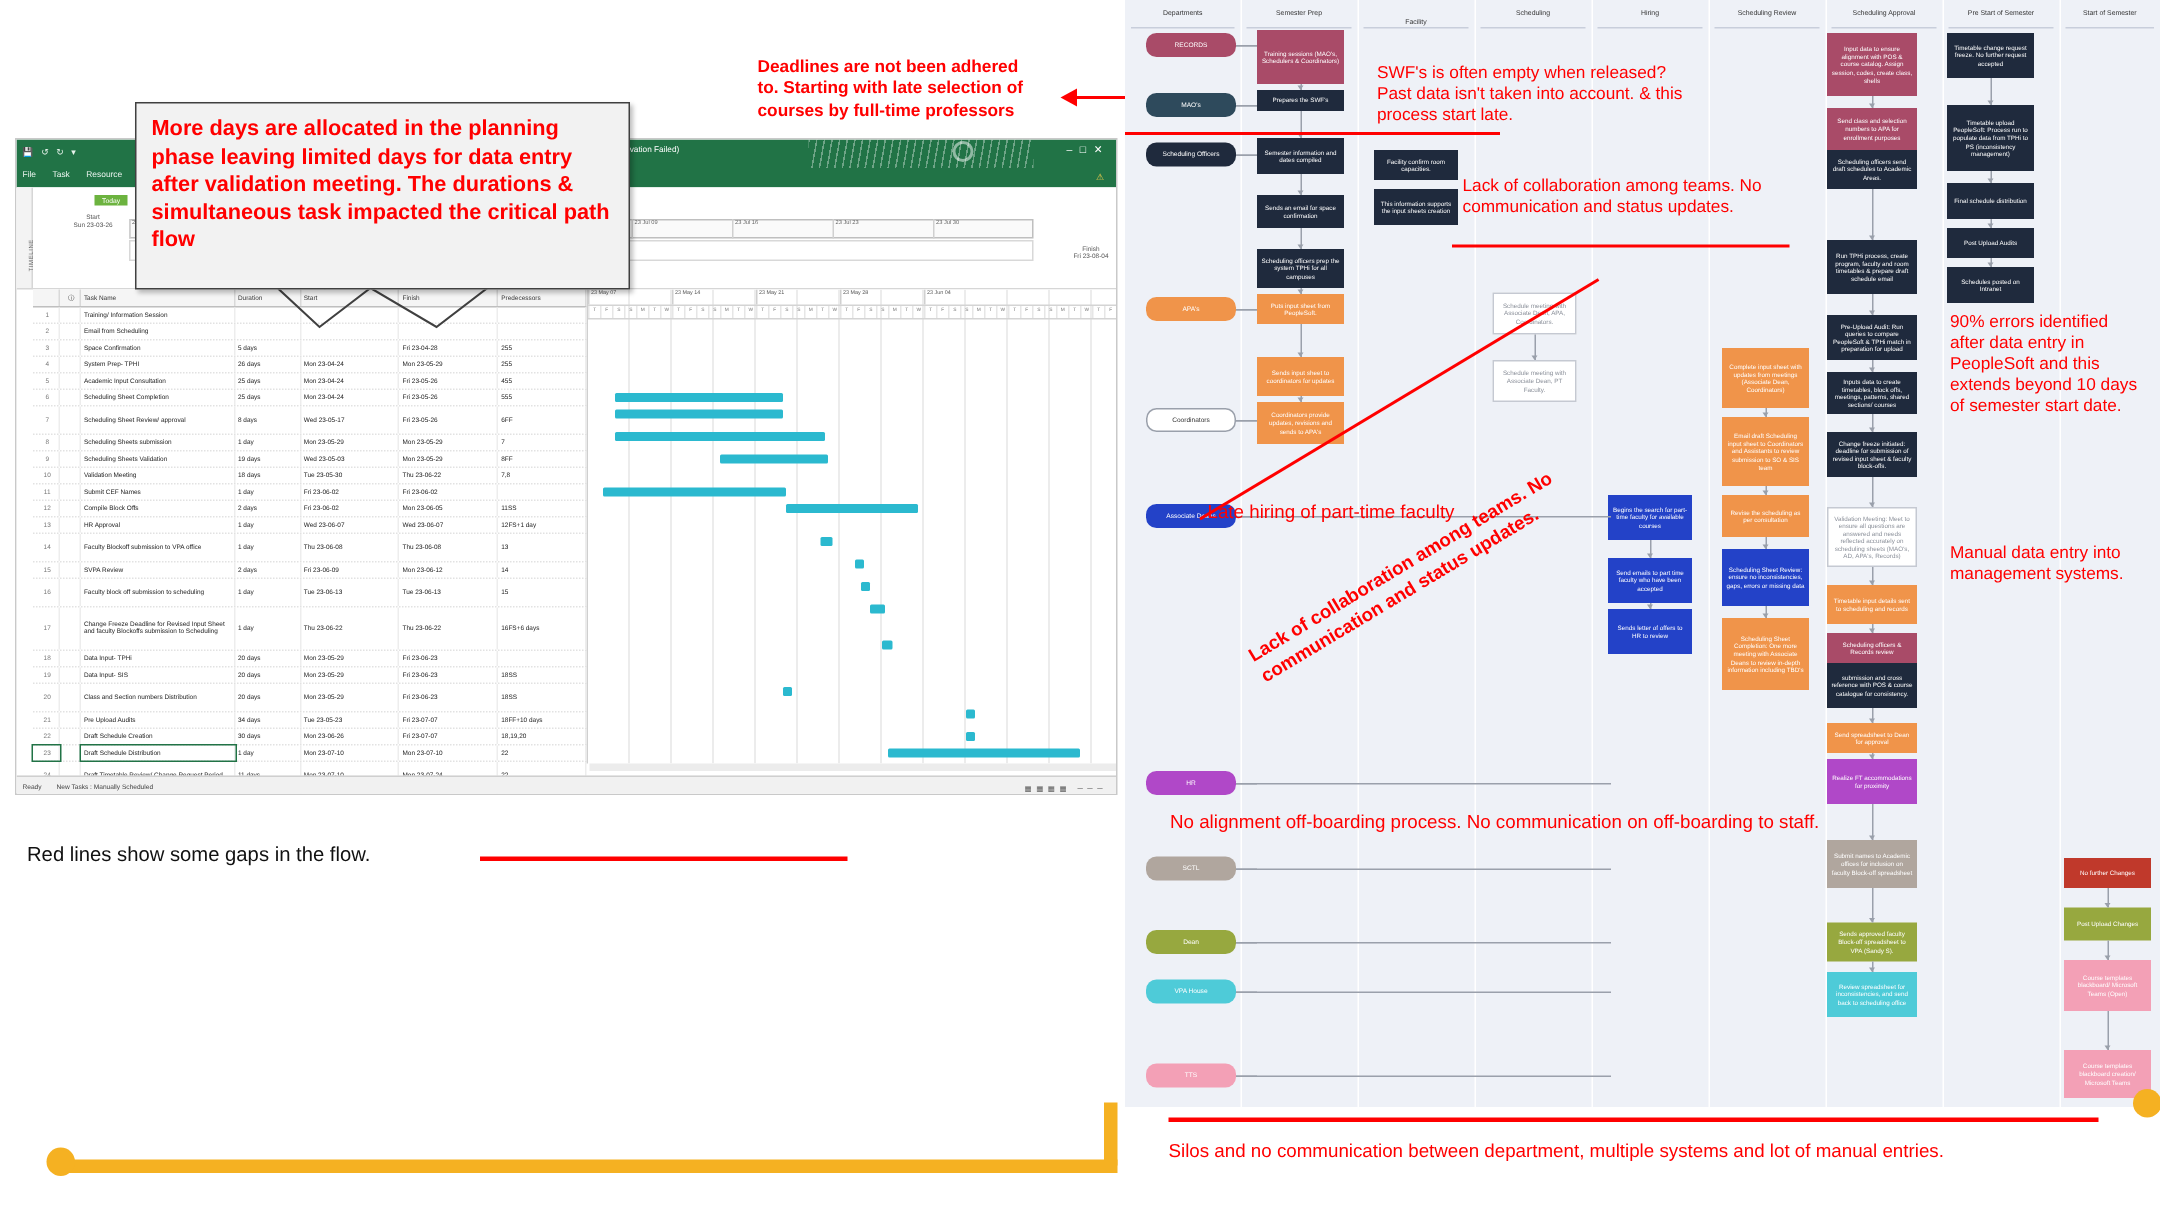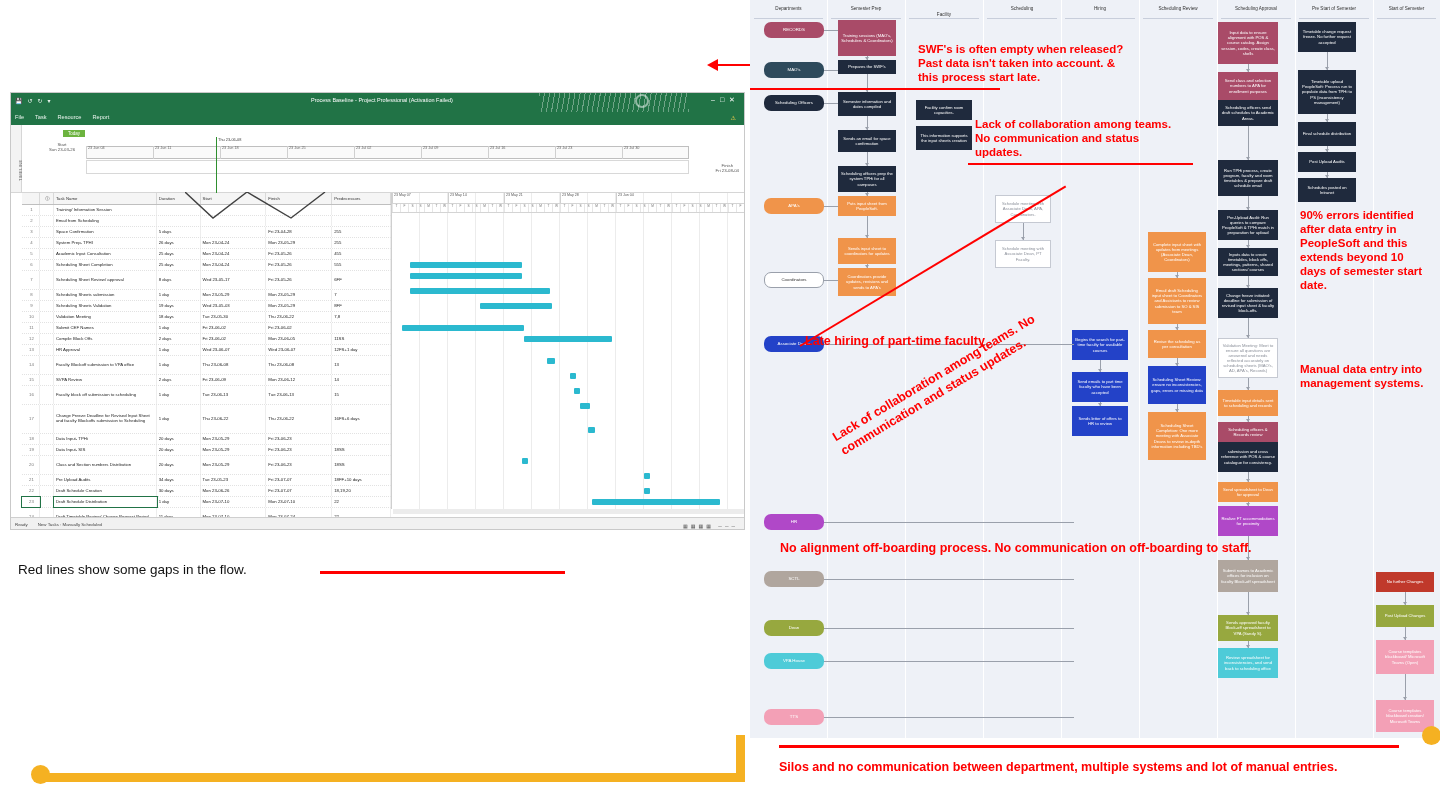--- a/index.html
+++ b/index.html
@@ -120,21 +120,21 @@
   }
   .node.dept { border-radius:7px; font-size:4.4px; }
   .node.white { background:#fff; color:#8a8f99; border:1px solid #c5c9d2; }
 
   .conn { position:absolute; background:#9aa0ab; }
   .conn.v { width:1px; }
   .conn.h { height:1px; }
   .arrowhead-d { position:absolute; width:0;height:0; border-left:2.5px solid transparent; border-right:2.5px solid transparent; border-top:3.5px solid #9aa0ab;}
 
   
-  .fnote { position:absolute; color:#ff0000; font-weight:bold; line-height:1.22; }
+  .fnote { position:absolute; color:#ff0000; font-weight:normal; line-height:1.22; }
   .fline { position:absolute; background:#ff0000; height:2px; }
 
   
   #diag-line {
     position:absolute; left:800px; top:345px; width:310px; height:2px;
     background:#ff0000; transform:rotate(-31deg); transform-origin:left center;
   }
   #diag-text {
     position:absolute; left:830px; top:432px; color:#ff0000; font-weight:bold;
     font-size:12.5px; line-height:1.25; transform:rotate(-31deg); transform-origin:left top;
@@ -145,20 +145,21 @@
   #orange-v { position:absolute; left:736px; top:735px; width:9px; height:42px; background:#f5b122; }
   #orange-dot-l { position:absolute; left:31px; top:765px; width:19px; height:19px; border-radius:50%; background:#f5b122;}
   #orange-dot-r { position:absolute; left:1422px; top:726px; width:19px; height:19px; border-radius:50%; background:#f5b122;}
 </style>
 </head>
 <body>
 
 <div id="left-panel">
 
 
+  <div class="red-note" style="left:505px; top:38px; width:190px; font-size:11.5px;">Deadlines are not been adhered to. Starting with late selection of courses by full-time professors</div>
   <div class="red-line" style="left:712px; top:64px; width:120px;"></div>
   <div class="arrow-left" style="left:707px; top:59px;"></div>
 
   <div class="red-note" style="left:18px; top:562px; color:#111; font-size:13.5px; font-weight:normal;">
     <span>Red lines show some gaps in the flow.</span>
   </div>
   <div class="red-line thick" style="left:320px; top:571px; width:245px;"></div>
 
   <div id="msproject">
 
@@ -540,20 +541,23 @@
         <span>New Tasks : Manually Scheduled</span>
         <span class="mp-statusright">▦▦▦▦ ───</span>
       </div>
     </div>
   </div>
 
   <svg class="callout-tail" width="250" height="28">
     <polyline points="0,0 28,26 62,0 106,26 140,0" fill="none" stroke="#404040" stroke-width="1.4"></polyline>
   </svg>
 
+  <div id="callout">
+    <div class="txt">More days are allocated in the planning phase leaving limited days for data entry after validation meeting. The durations &amp; simultaneous task impacted the critical path flow</div>
+  </div>
 
 </div>
 
 <div id="flow">
   <div id="lane-headers">
       <div class="lane-hdr" style="left: 0px; width: 77px;">Departments</div>
       <div class="lane-hdr-line" style="left: 4px; width: 69px;"></div>
       <div class="lane-hdr" style="left: 77px; width: 78px;">Semester Prep</div>
       <div class="lane-hdr-line" style="left: 81px; width: 70px;"></div>
       <div class="lane-hdr" style="left: 155px; width: 78px; top: 12px;">Facility</div>

